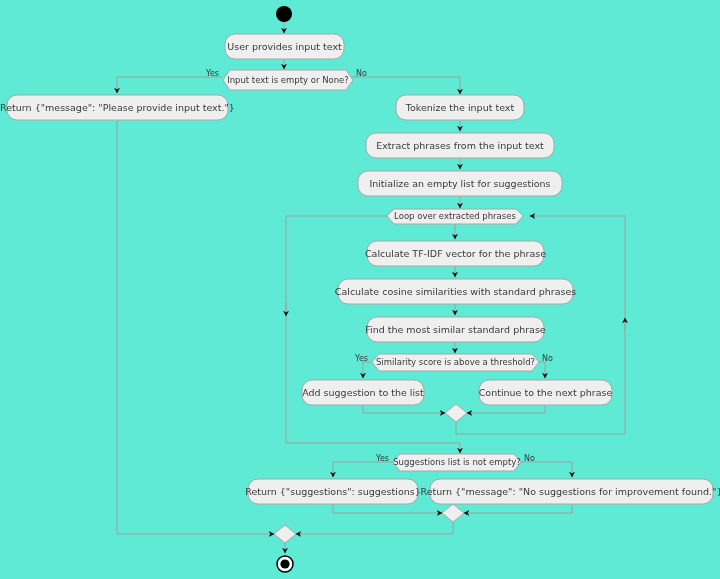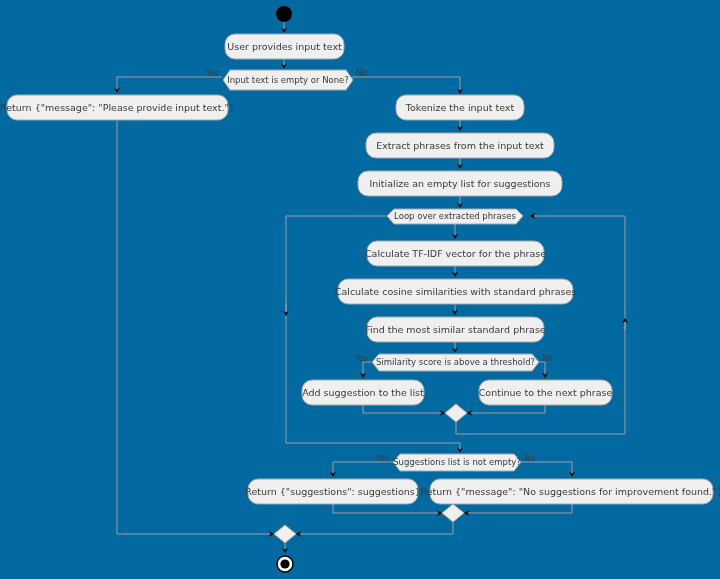--- a/index.html
+++ b/index.html
@@ -8,21 +8,21 @@
     padding: 0;
     background: #ffffff;
   }
   body {
     font-family: "DejaVu Sans", "Liberation Sans", sans-serif;
   }
   #diagram-root {
     position: relative;
     width: 720px;
     height: 579px;
-    background: #0369a1;
+    background: #5eead4;
     overflow: hidden;
   }
   svg#flow-svg {
     position: absolute;
     left: 0;
     top: 0;
     width: 720px;
     height: 579px;
   }
   .node-box {

